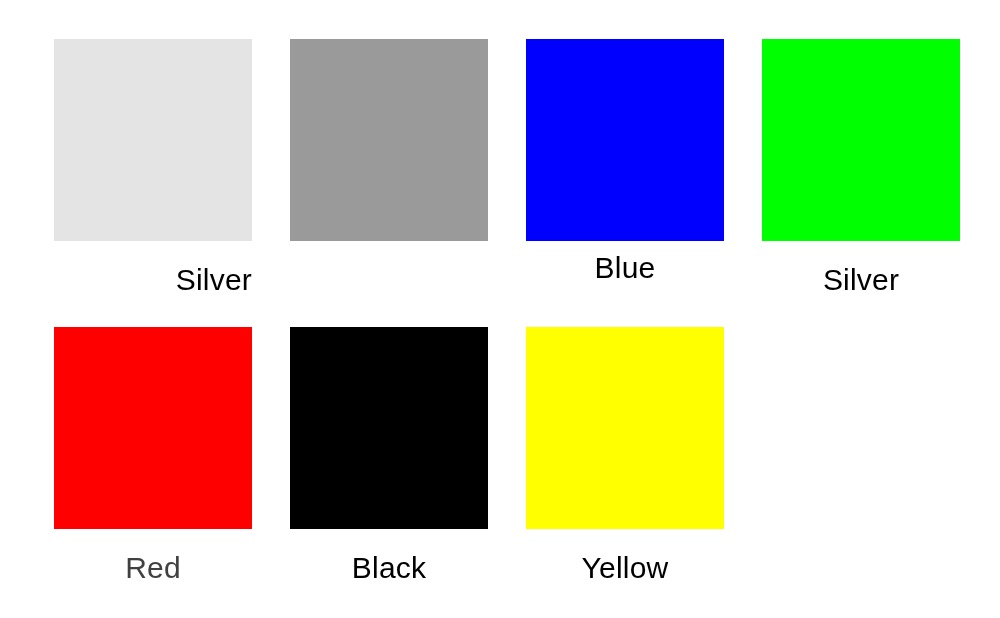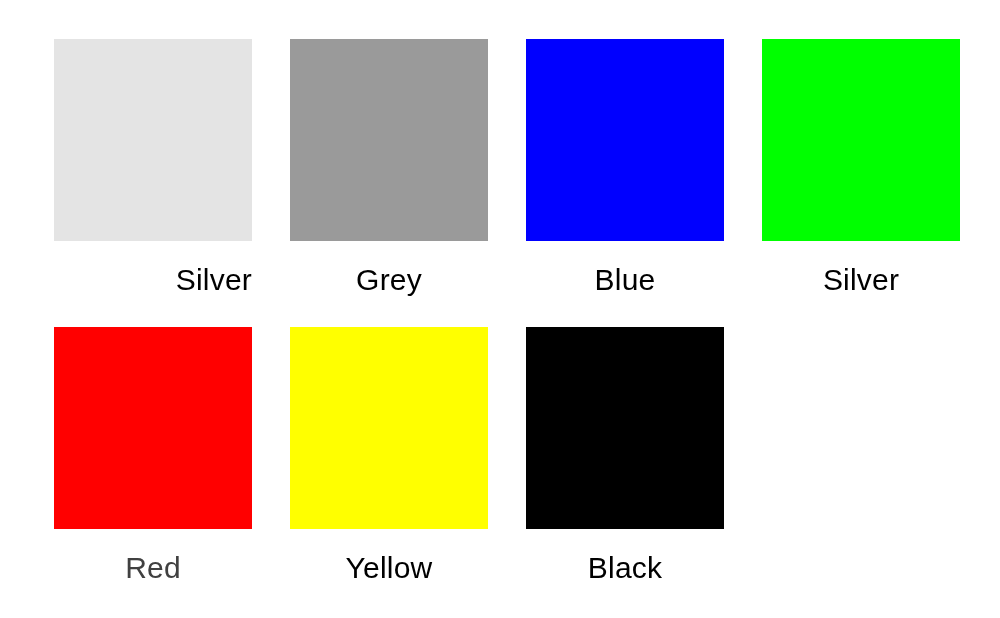--- a/index.html
+++ b/index.html
@@ -63,43 +63,42 @@
 <div id="swatch-board">
   <div class="swatch-grid">
 
     <div class="swatch-cell">
       <span class="swatch-chip" style="background-color: rgb(228, 228, 228);"></span>
       <span class="swatch-label" style="color: rgb(0, 0, 0); text-align: right;">Silver</span>
     </div>
 
     <div class="swatch-cell">
       <span class="swatch-chip" style="background-color: rgb(154, 154, 154);"></span>
-      <span class="swatch-label" style="color: rgb(0, 0, 0);">Grey</span>
     </div>
 
 
     <div class="swatch-cell">
       <span class="swatch-chip" style="background-color: rgb(0, 0, 255);"></span>
-      <span class="swatch-label" style="color: rgb(0, 0, 0);">Blue</span>
+      <span class="swatch-label" style="color: rgb(0, 0, 0); margin-top: 12px;">Blue</span>
     </div>
 
     <div class="swatch-cell">
       <span class="swatch-chip" style="background-color: rgb(0, 255, 0);"></span>
       <span class="swatch-label" style="color: rgb(0, 0, 0);">Silver</span>
     </div>
 
     <div class="swatch-cell">
       <span class="swatch-chip" style="background-color: rgb(255, 0, 0);"></span>
       <span class="swatch-label" style="color: #404040;">Red</span>
     </div>
 
     <div class="swatch-cell">
-      <span class="swatch-chip" style="background-color: rgb(255, 255, 0);"></span>
-      <span class="swatch-label" style="color: rgb(0, 0, 0);">Yellow</span>
+      <span class="swatch-chip" style="background-color: rgb(0, 0, 0);"></span>
+      <span class="swatch-label" style="color: rgb(0, 0, 0);">Black</span>
     </div>
 
     <div class="swatch-cell">
-      <span class="swatch-chip" style="background-color: rgb(0, 0, 0);"></span>
-      <span class="swatch-label" style="color: rgb(0, 0, 0);">Black</span>
+      <span class="swatch-chip" style="background-color: rgb(255, 255, 0);"></span>
+      <span class="swatch-label" style="color: rgb(0, 0, 0);">Yellow</span>
     </div>
 
   </div>
 </div>
 
 </body></html>

